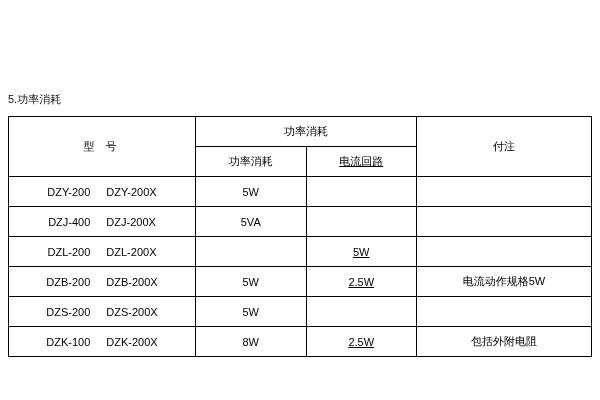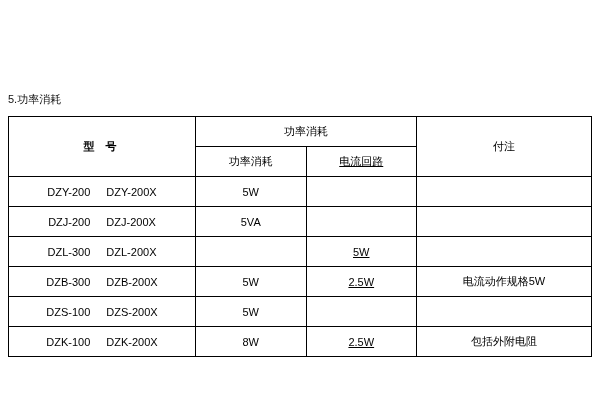--- a/index.html
+++ b/index.html
@@ -60,21 +60,20 @@
     justify-content: center;
     align-items: center;
     gap: 16px;
     height: 100%;
   }
   .model-a, .model-b {
     white-space: nowrap;
   }
   .hdr-model {
     letter-spacing: 4px;
-    font-weight: bold;
   }
   .hdr-tall {
     height: 58px;
   }
 </style>
 </head>
 <body>
 
 <div class="page">
 
@@ -103,54 +102,54 @@
               <span class="model-b">DZY-200X</span>
             </div>
           </td>
           <td class="col-v">5W</td>
           <td class="col-a"></td>
           <td class="col-note"></td>
         </tr>
         <tr>
           <td class="col-model">
             <div class="model-cell">
-              <span class="model-a">DZJ-200</span>
+              <span class="model-a">DZJ-400</span>
               <span class="model-b">DZJ-200X</span>
             </div>
           </td>
           <td class="col-v">5VA</td>
           <td class="col-a"></td>
           <td class="col-note"></td>
         </tr>
         <tr>
           <td class="col-model">
             <div class="model-cell">
-              <span class="model-a">DZL-300</span>
+              <span class="model-a">DZL-200</span>
               <span class="model-b">DZL-200X</span>
             </div>
           </td>
           <td class="col-v"></td>
           <td class="col-a">5W</td>
           <td class="col-note"></td>
         </tr>
         <tr>
           <td class="col-model">
             <div class="model-cell">
-              <span class="model-a">DZB-300</span>
+              <span class="model-a">DZB-200</span>
               <span class="model-b">DZB-200X</span>
             </div>
           </td>
           <td class="col-v">5W</td>
           <td class="col-a">2.5W</td>
           <td class="col-note">电流动作规格5W</td>
         </tr>
         <tr>
           <td class="col-model">
             <div class="model-cell">
-              <span class="model-a">DZS-100</span>
+              <span class="model-a">DZS-200</span>
               <span class="model-b">DZS-200X</span>
             </div>
           </td>
           <td class="col-v">5W</td>
           <td class="col-a"></td>
           <td class="col-note"></td>
         </tr>
         <tr>
           <td class="col-model">
             <div class="model-cell">

